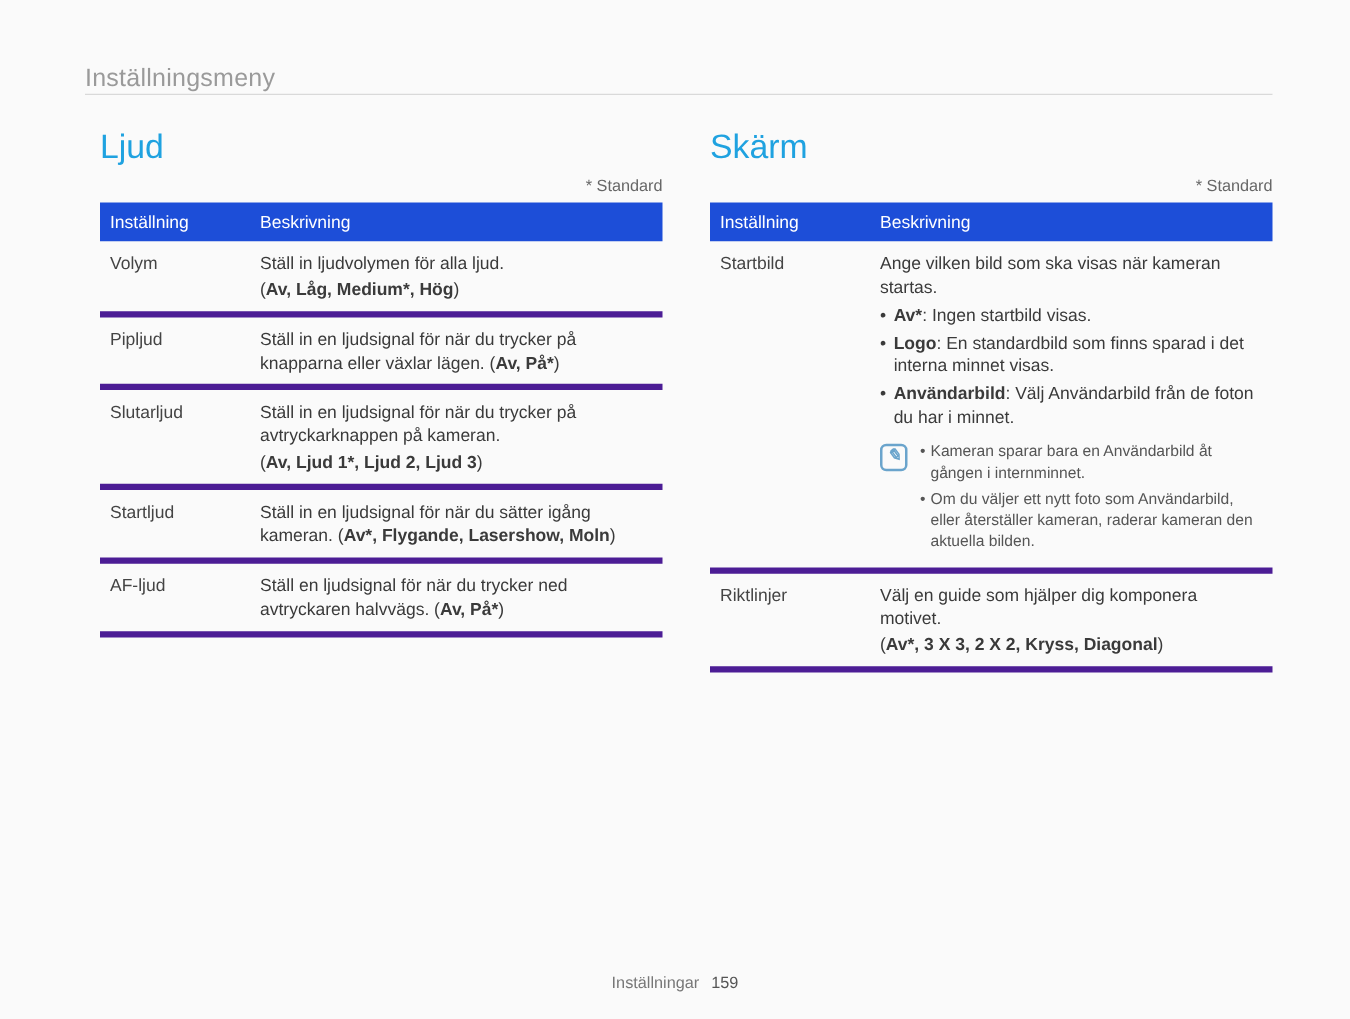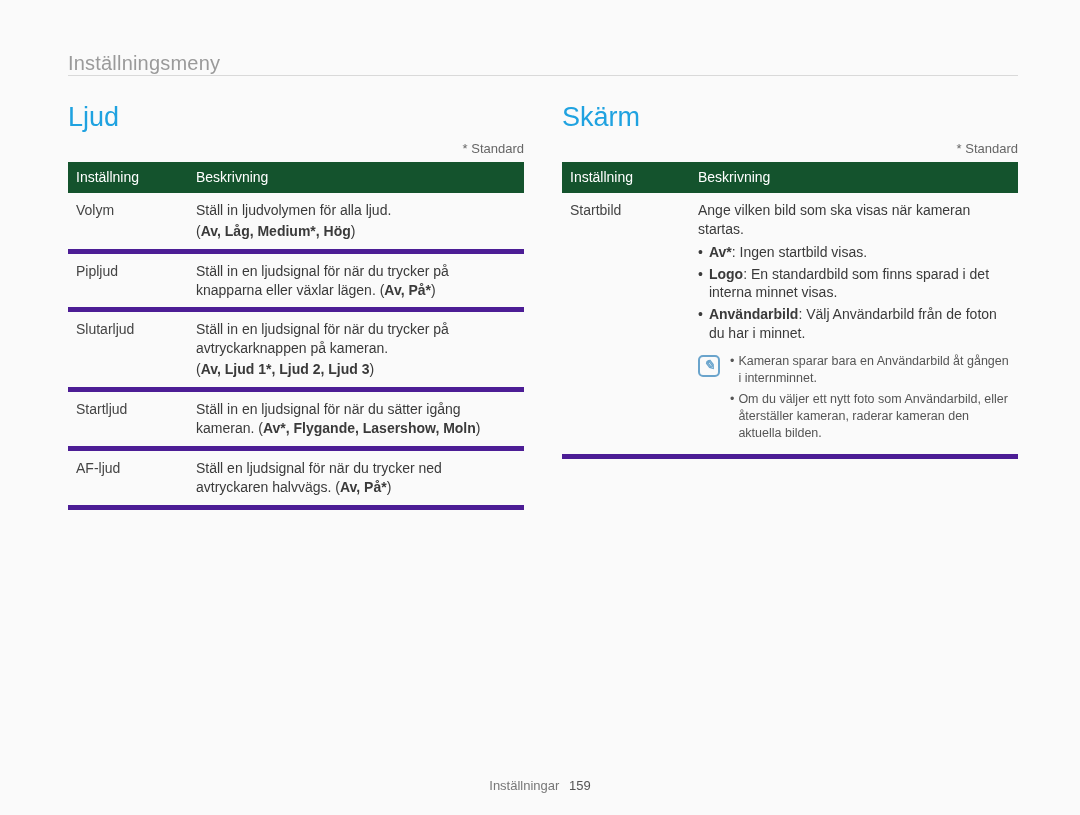--- a/index.html
+++ b/index.html
@@ -21,20 +21,21 @@
     font-size: 20px;
     font-weight: 300;
     letter-spacing: 0.2px;
     border-bottom: 1px solid #d9d9d9;
     padding-bottom: 0;
     margin-bottom: 26px;
   }
   .columns {
     display: flex;
     gap: 38px;
+    margin-left: 12px;
   }
   .col { flex: 1 1 0; }
   .section-title {
     color: #1fa2e0;
     font-size: 27px;
     font-weight: 400;
     margin: 0 0 8px 0;
   }
   .std-note {
     text-align: right;
@@ -42,21 +43,21 @@
     font-size: 13px;
     margin: 0 0 6px 0;
   }
   table {
     width: 100%;
     border-collapse: collapse;
     font-size: 14px;
     line-height: 1.35;
   }
   thead th {
-    background: #14532d;
+    background: #1d4ed8;
     color: #fff;
     font-weight: 400;
     text-align: left;
     padding: 6px 8px;
     font-size: 14px;
   }
   thead th:first-child { width: 120px; }
   tbody td {
     border-bottom: 5px solid #4c1d95;
     padding: 8px 8px;
@@ -196,20 +197,27 @@
                   <div class="ni">
                       <span>Kameran sparar bara en Användarbild åt gången i internminnet.</span>
                     </div>
                   <div class="ni">
                       <span>Om du väljer ett nytt foto som Användarbild, eller återställer kameran, raderar kameran den aktuella bilden.</span>
                     </div>
                 </div>
               </div>
             </td>
           </tr>
+          <tr>
+            <td>Riktlinjer</td>
+            <td>
+              <span>Välj en guide som hjälper dig komponera motivet.</span>
+              <div class="opt-line"><span>(</span><span class="bold">Av*, 3 X 3, 2 X 2, Kryss, Diagonal</span><span>)</span></div>
+            </td>
+          </tr>
         </tbody>
       </table>
     </div>
   </div>
 </div>
 
 <div class="footer">
   <span>Inställningar</span>
   <span class="pg">159</span>
 </div>

